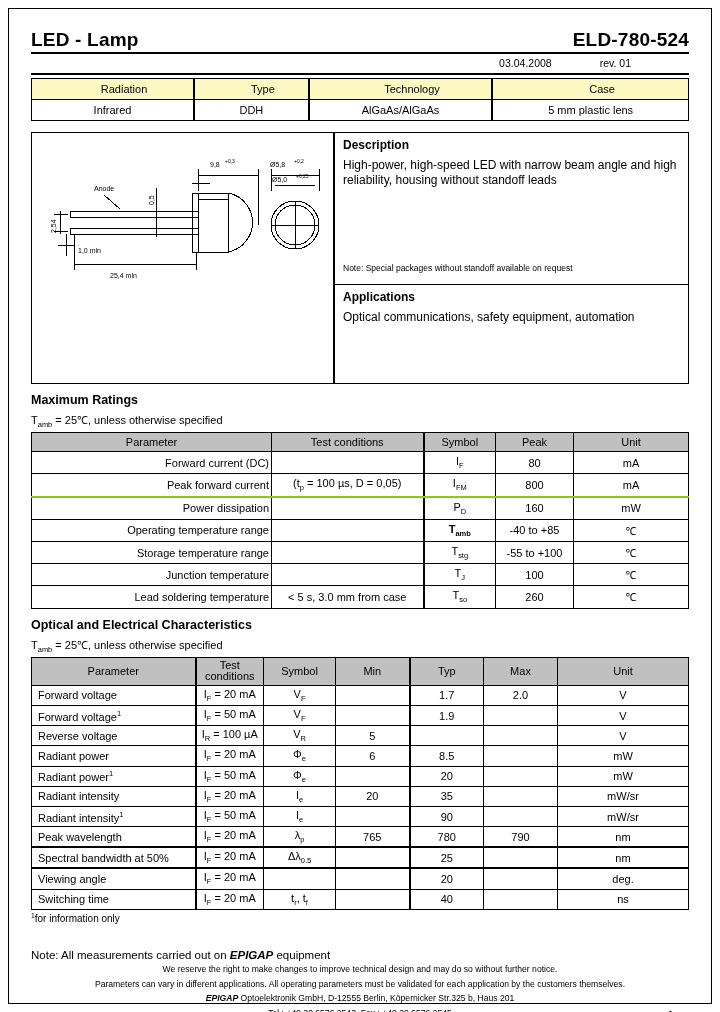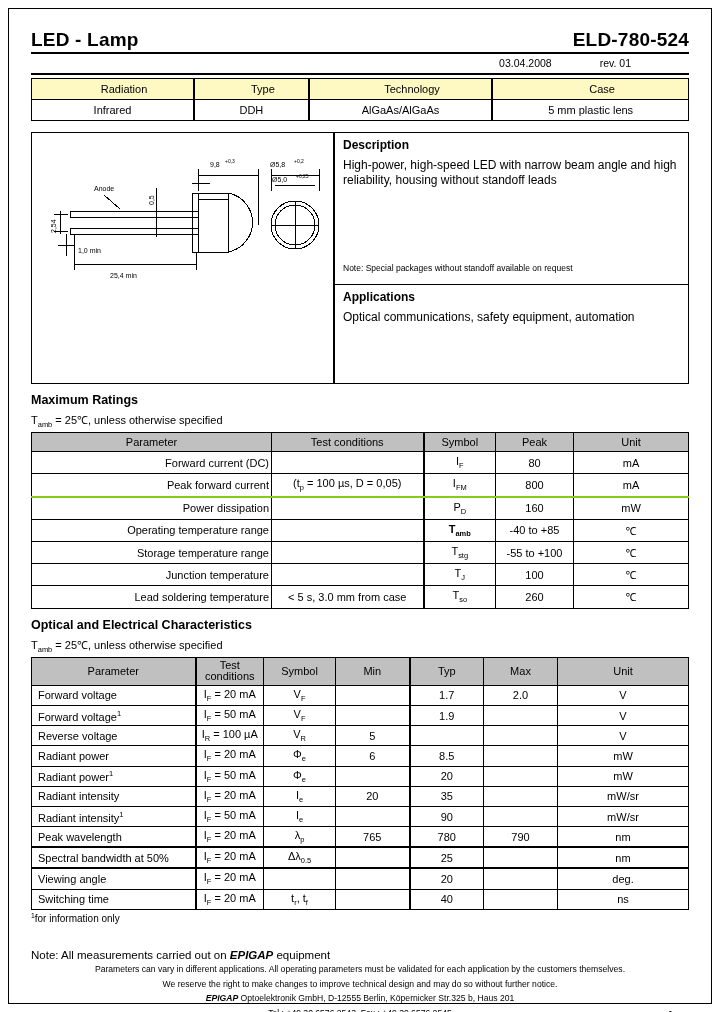--- a/index.html
+++ b/index.html
@@ -402,22 +402,22 @@
   </table>
 
   <div class="fn">
     <sup>1</sup><span>for information only</span>
   </div>
 
   <div class="note-line">
     <span>Note: All measurements carried out on </span><span class="ital">EPIGAP</span><span> equipment</span>
   </div>
 
+  <div class="legal">We reserve the right to make changes to improve technical design and may do so without further notice.</div>
   <div class="legal">Parameters can vary in different applications. All operating parameters must be validated for each application by the customers themselves.</div>
-  <div class="legal">We reserve the right to make changes to improve technical design and may do so without further notice.</div>
   <div class="legal">
     <span class="b ital">EPIGAP</span><span> Optoelektronik GmbH, D-12555 Berlin, Köpernicker Str.325 b, Haus 201</span>
   </div>
   <div class="legal foot-last">
     <span>Tel.: +49 30 6576 2543, Fax : +49 30 6576 2545</span>
     <span class="pageno">1 of 3</span>
   </div>
 
 </div>
 

